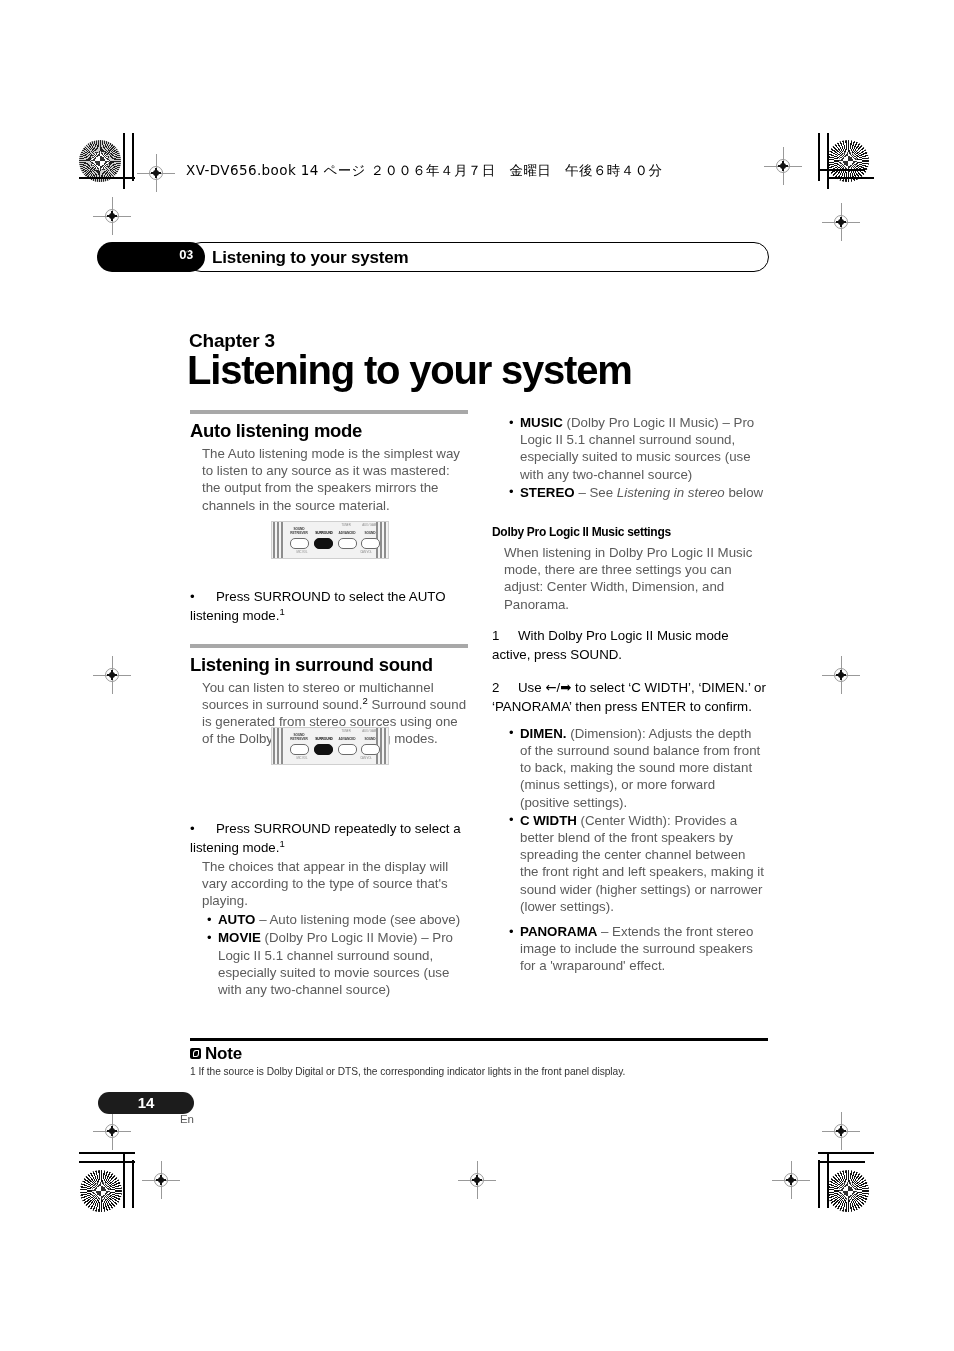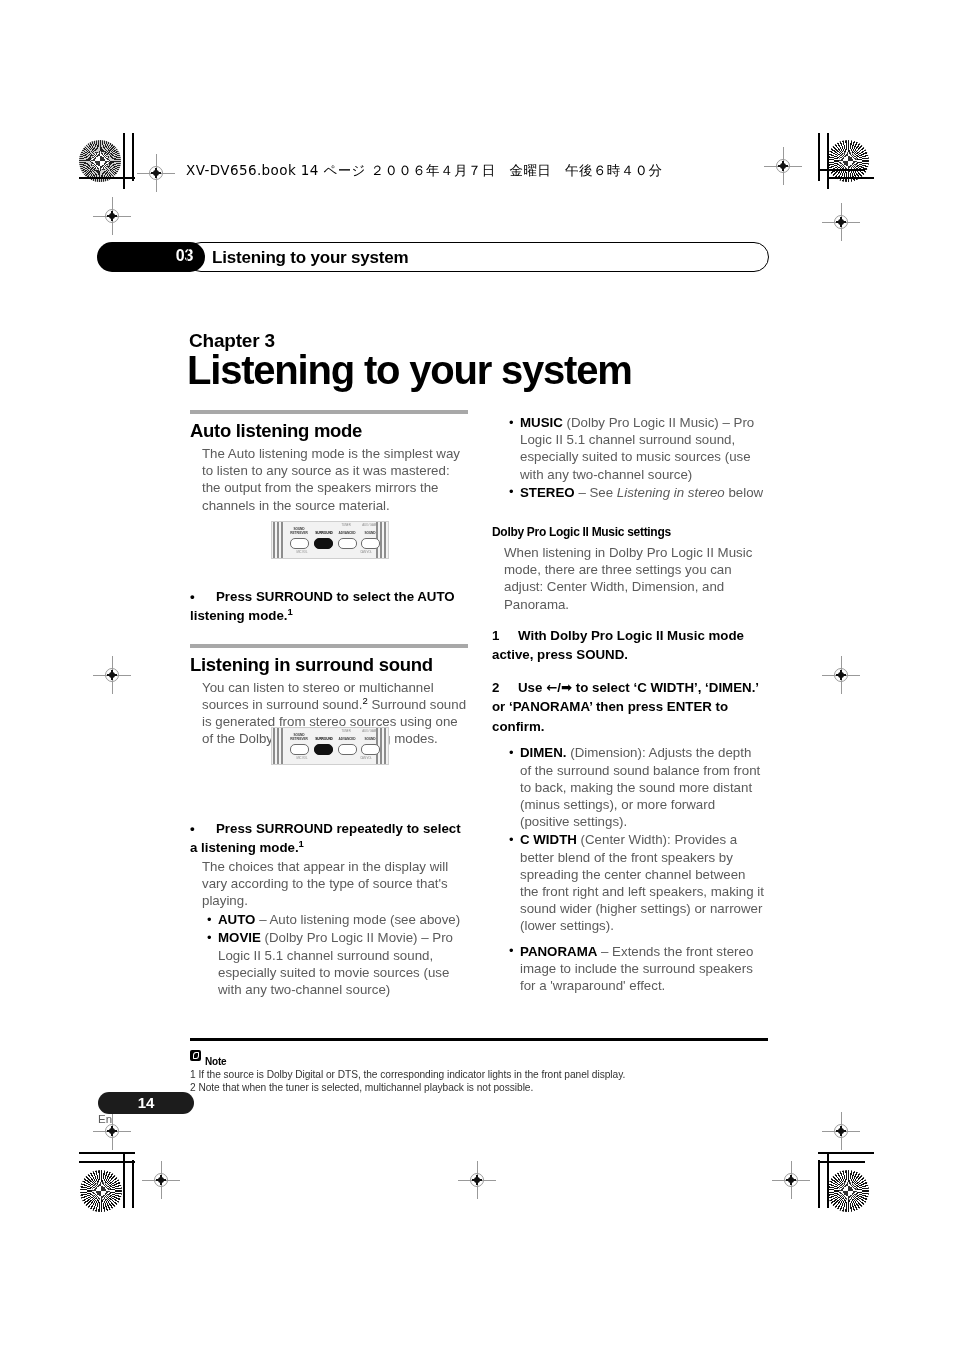--- a/index.html
+++ b/index.html
@@ -116,21 +116,21 @@
     left: 0; top: 0;
     width: 108px; height: 30px;
     background: #000;
     border-radius: 15px;
     box-sizing: border-box;
   }
   .runhead-num span {
     position: absolute;
     right: 12px; top: 5px;
     color: #fff;
-    font-size: 16px;
+    font-size: 13px;
     font-weight: bold;
     letter-spacing: -0.3px;
   }
   .runhead-pill {
     position: absolute;
     left: 89px; top: 0;
     width: 583px; height: 30px;
     border: 1.6px solid #000;
     border-radius: 15px;
     box-sizing: border-box;
@@ -195,21 +195,21 @@
     line-height: 19px;
   }
   p.body {
     margin: 0 0 0 12px;
     color: #5b5b5b;
   }
 
   
   .instr {
     margin: 13px 0 0 0;
-    font-weight: bold;
+    font-weight: normal;
     color: #000;
     font-size: 13.3px;
     line-height: 19.5px;
   }
   .instr .mark {
     display: inline-block;
     width: 26px;
   }
 
   
@@ -338,25 +338,24 @@
   .note-icon::after {
     content: "";
     position: absolute;
     left: 2.5px; top: 2px;
     width: 6px; height: 7px;
     border: 1.2px solid #fff;
     border-radius: 50% 10% 50% 10%;
     box-sizing: border-box;
   }
   .note-title {
-    font-size: 10px;
+    font-size: 17px;
     font-weight: bold;
     color: #000;
     letter-spacing: -0.2px;
-    margin-top: 12px;
   }
   .note-line {
     font-size: 10.2px;
     line-height: 13px;
     color: #333;
     letter-spacing: -0.05px;
   }
 
   
   .pagenum {
@@ -374,21 +373,21 @@
     line-height: 22px;
     color: #fff;
     font-size: 15px;
     font-weight: bold;
   }
   .pagelang {
     position: absolute;
     left: 98px;
     top: 1113px;
     width: 96px;
-    text-align: left;
+    text-align: right;
     font-size: 11.5px;
     color: #5b5b5b;
   }
 </style>
 </head>
 <body>
 
 <div class="rosette flat" style="left:79px; top:140px;"></div>
 <div class="rosette" style="left:827px; top:140px;"></div>
 <div class="rosette" style="left:80px; top:1170px;"></div>
@@ -616,19 +615,18 @@
   </ul>
 </div>
 
 <div class="note-wrap">
   <div class="note-rule"></div>
   <div class="note-head">
     <span class="note-icon"></span>
     <span class="note-title">Note</span>
   </div>
   <div class="note-line">1 If the source is Dolby Digital or DTS, the corresponding indicator lights in the front panel display.</div>
-  <div class="note-line">2 Note that when the tuner is selected, multichannel playback is not possible.</div>
 </div>
 
 <div class="pagenum">
   <span>14</span>
 </div>
 <div class="pagelang">En</div>
 
 </body></html>

